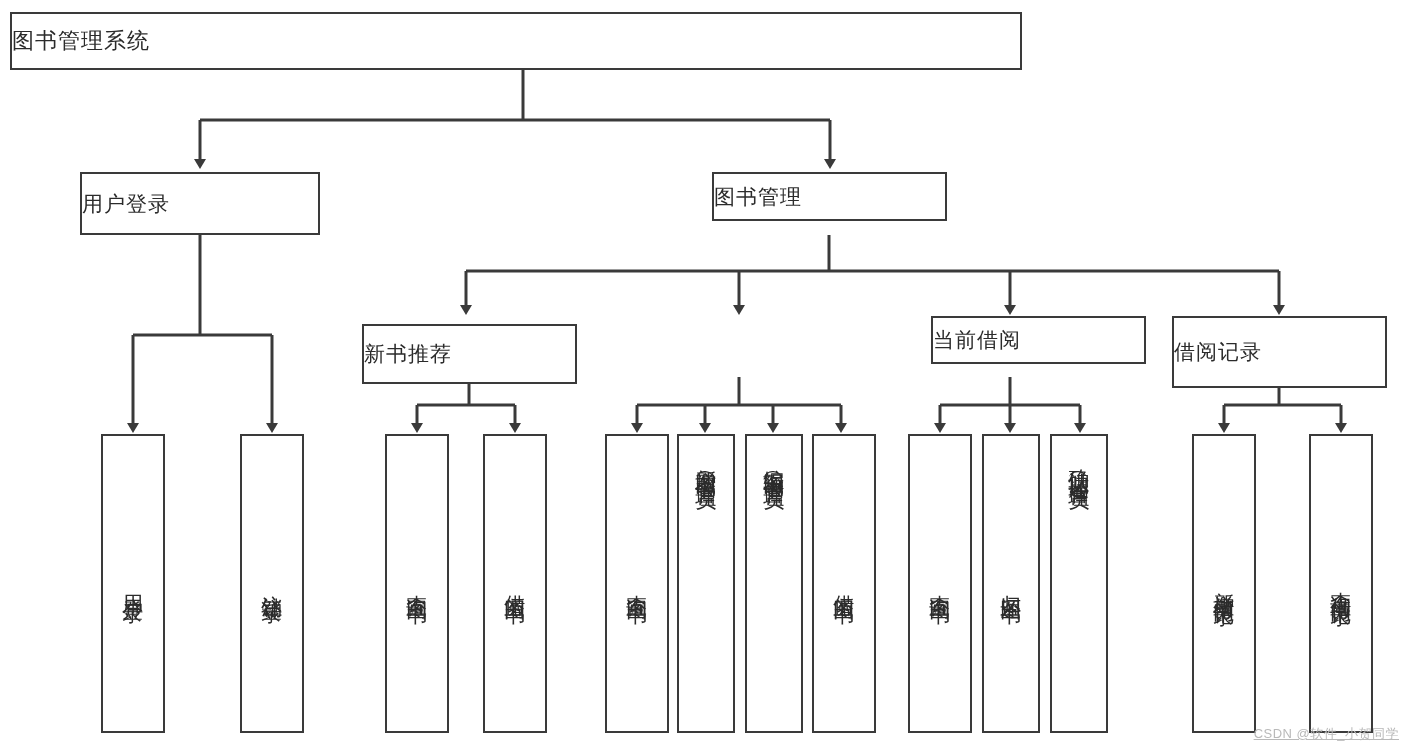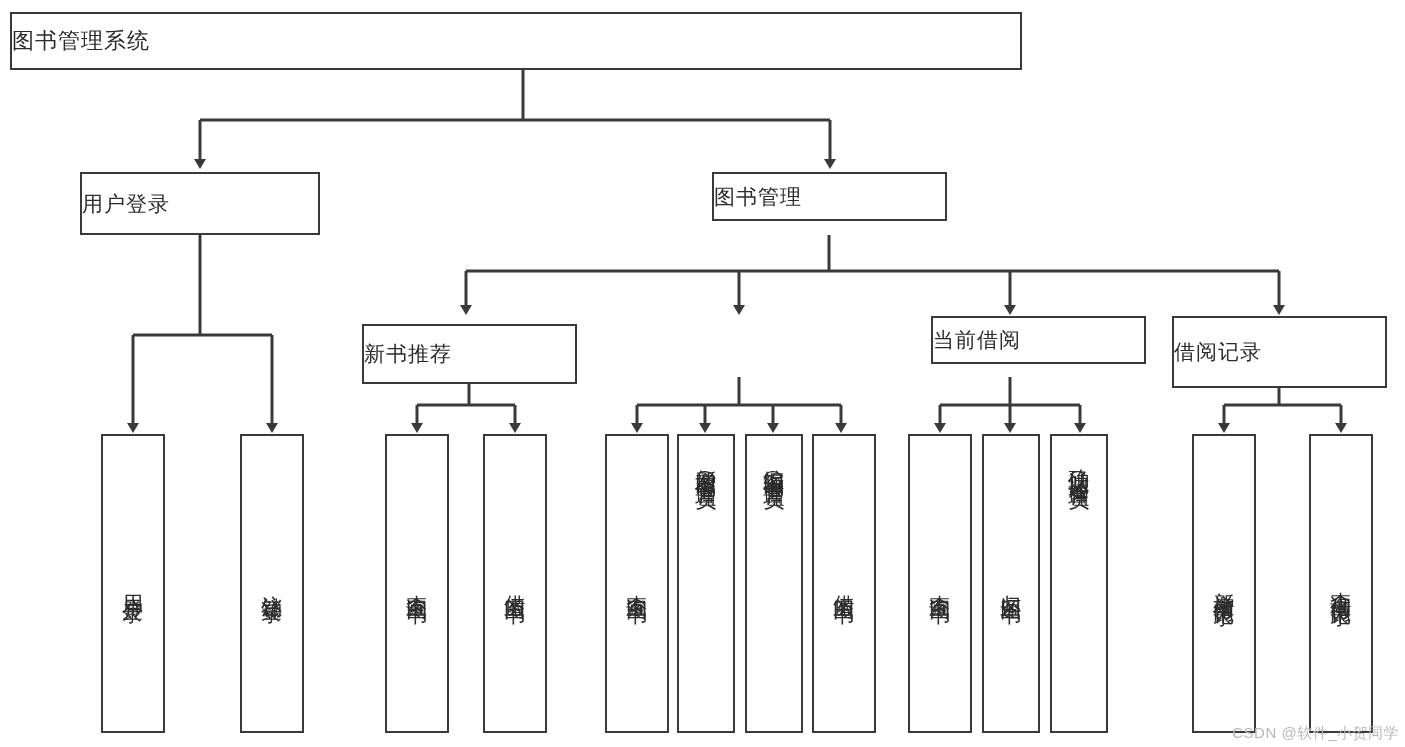--- a/index.html
+++ b/index.html
@@ -11,21 +11,21 @@
         border:2px solid #3a3a3a;display:flex;align-items:center;
         }
   .node .label{color:#2b2b2b;font-size:21px;line-height:1.12;
         letter-spacing:1px;white-space:nowrap;}
   .node.root .label{font-size:22px;}
   .node.leaf{align-items:flex-start;justify-content:center;padding-top:16px;}
   .node.leaf .label{writing-mode:vertical-rl;text-orientation:upright;
         font-size:21px;letter-spacing:3px;white-space:nowrap;}
   .node.leaf.mid{align-items:center;padding-top:0;}
   #watermark{position:absolute;right:6px;bottom:4px;color:#b9b9b9;
-        font-size:15px;letter-spacing:0.5px;pointer-events:none;}
+        font-size:13px;letter-spacing:0.5px;pointer-events:none;text-decoration:underline;}
 </style>
 </head>
 <body>
 
 <div id="diagram">
 
   <svg id="wires" viewBox="0 0 1405 747" xmlns="http://www.w3.org/2000/svg">
     <defs>
       <marker id="ah" markerWidth="10" markerHeight="12" refX="1" refY="6" orient="auto" markerUnits="userSpaceOnUse">
         <path d="M0,0 L10,6 L0,12 z" fill="#3a3a3a"></path>

